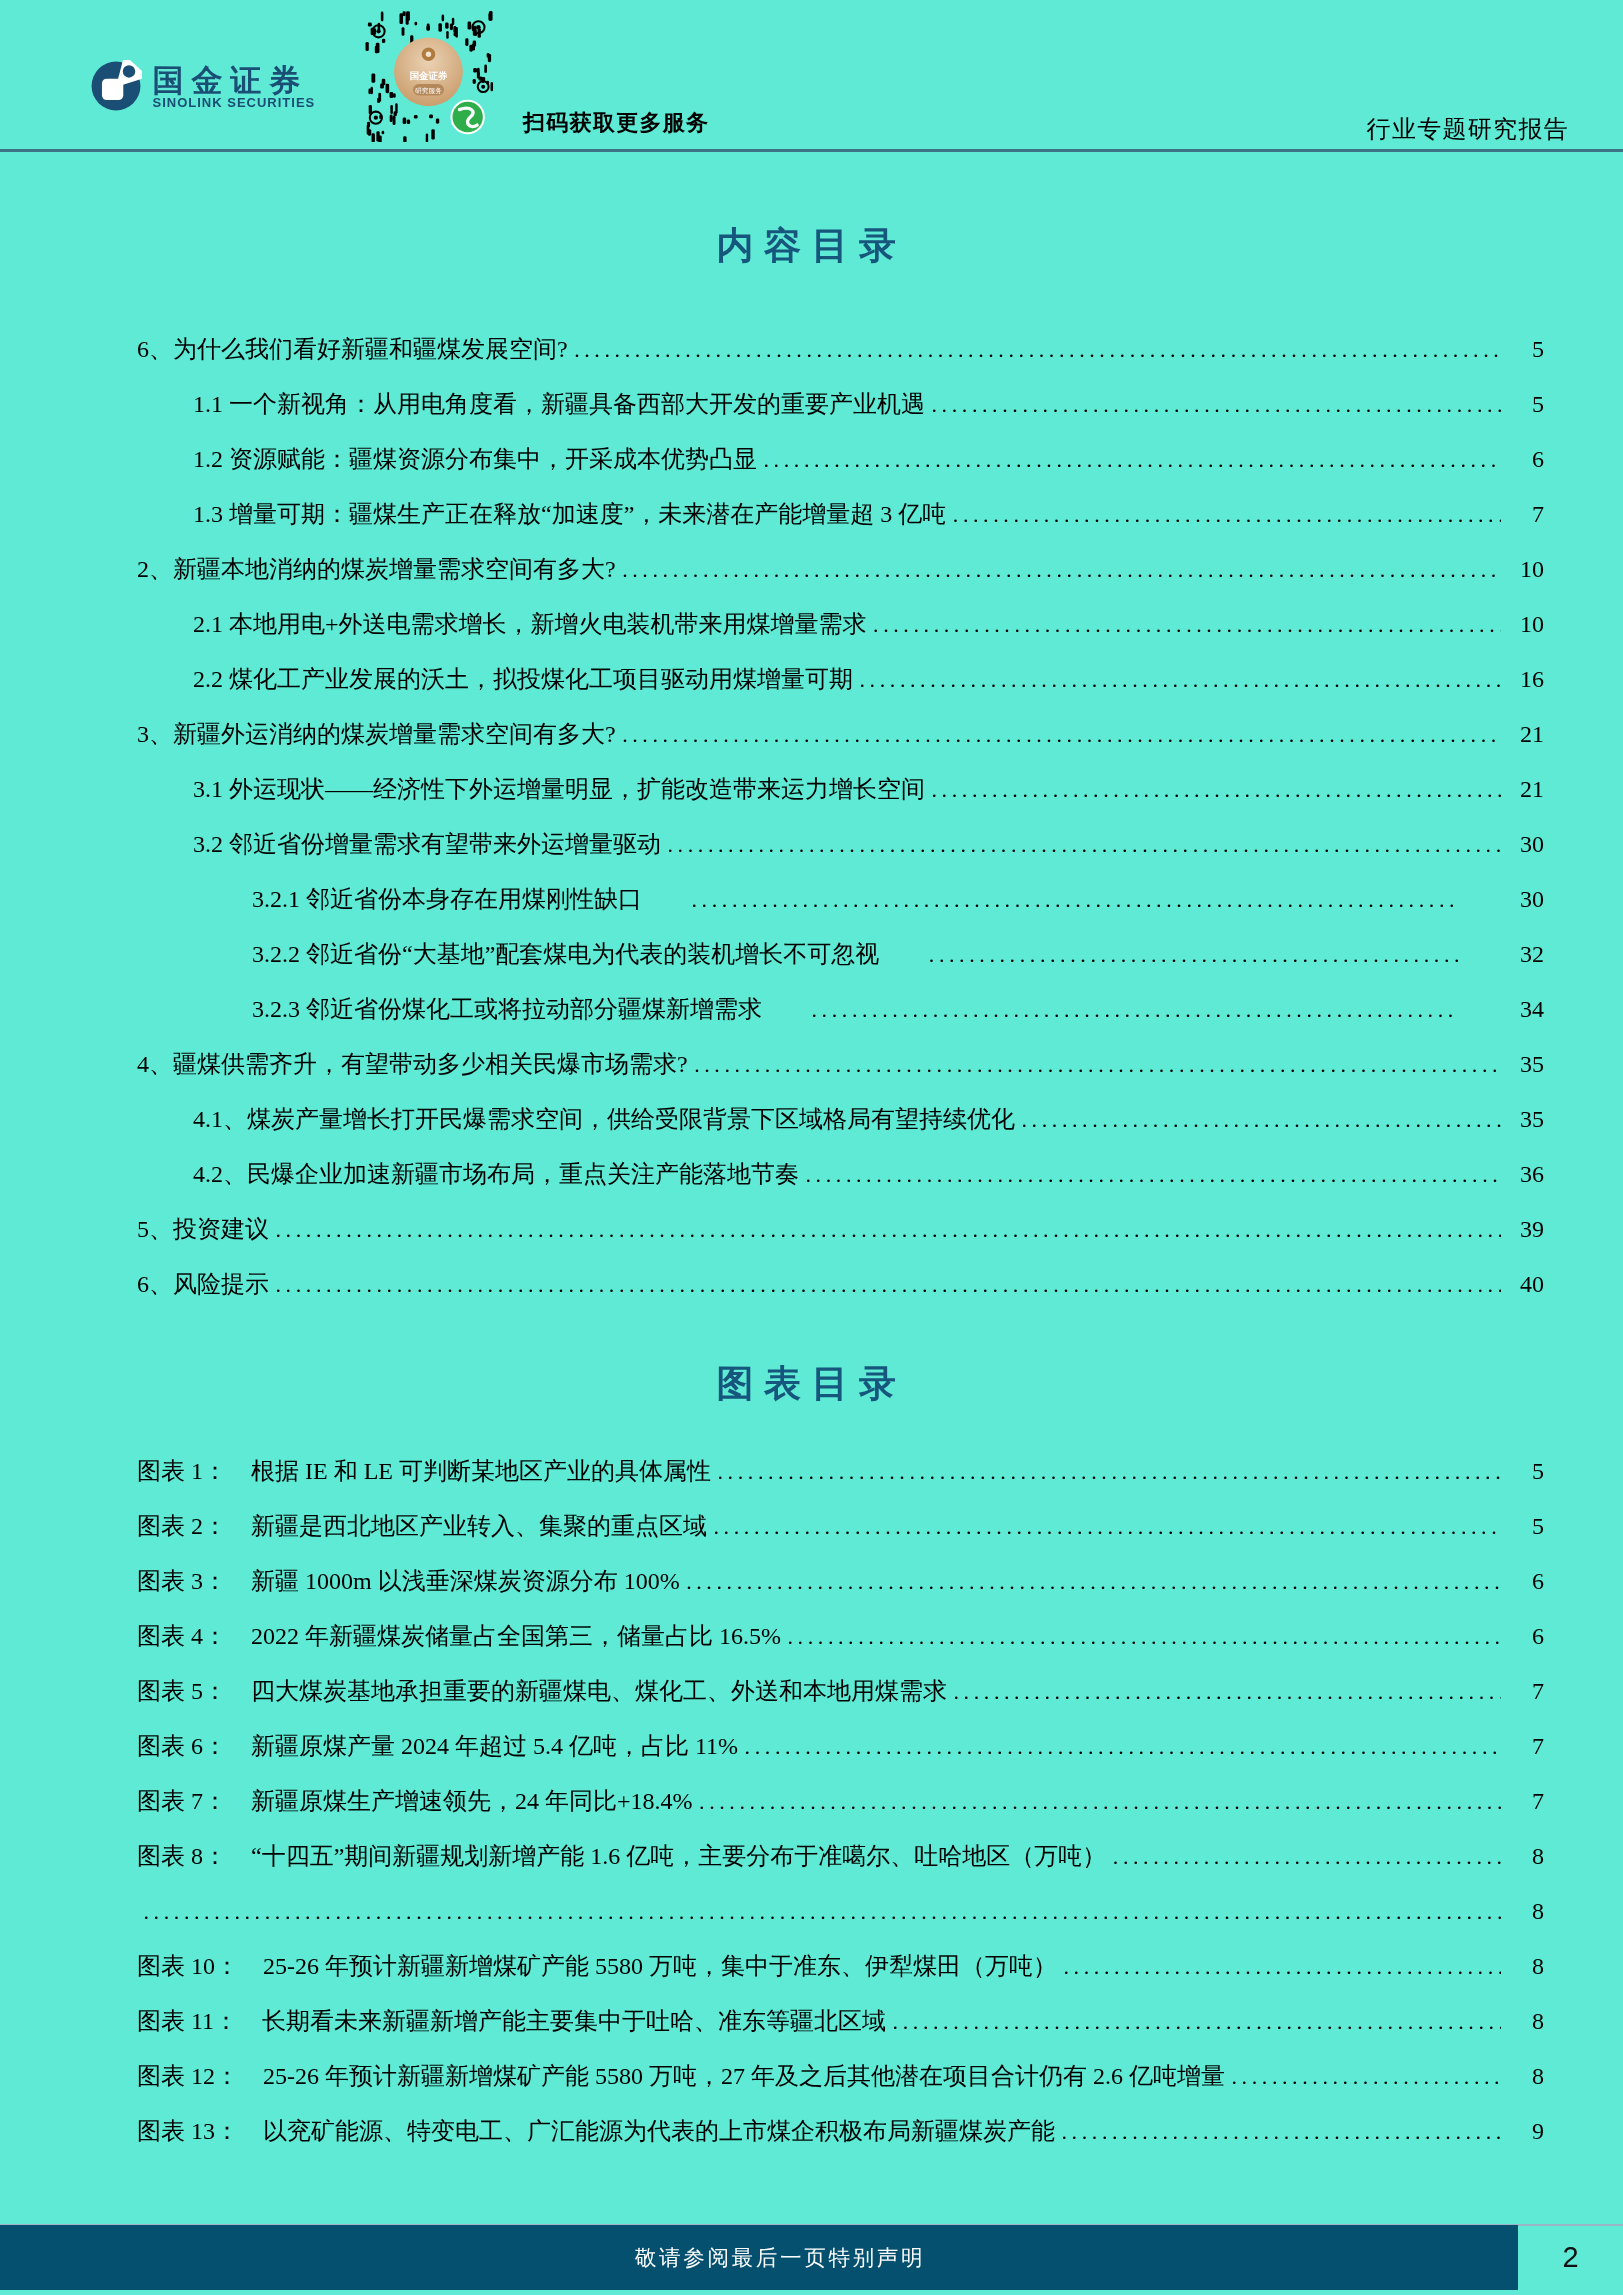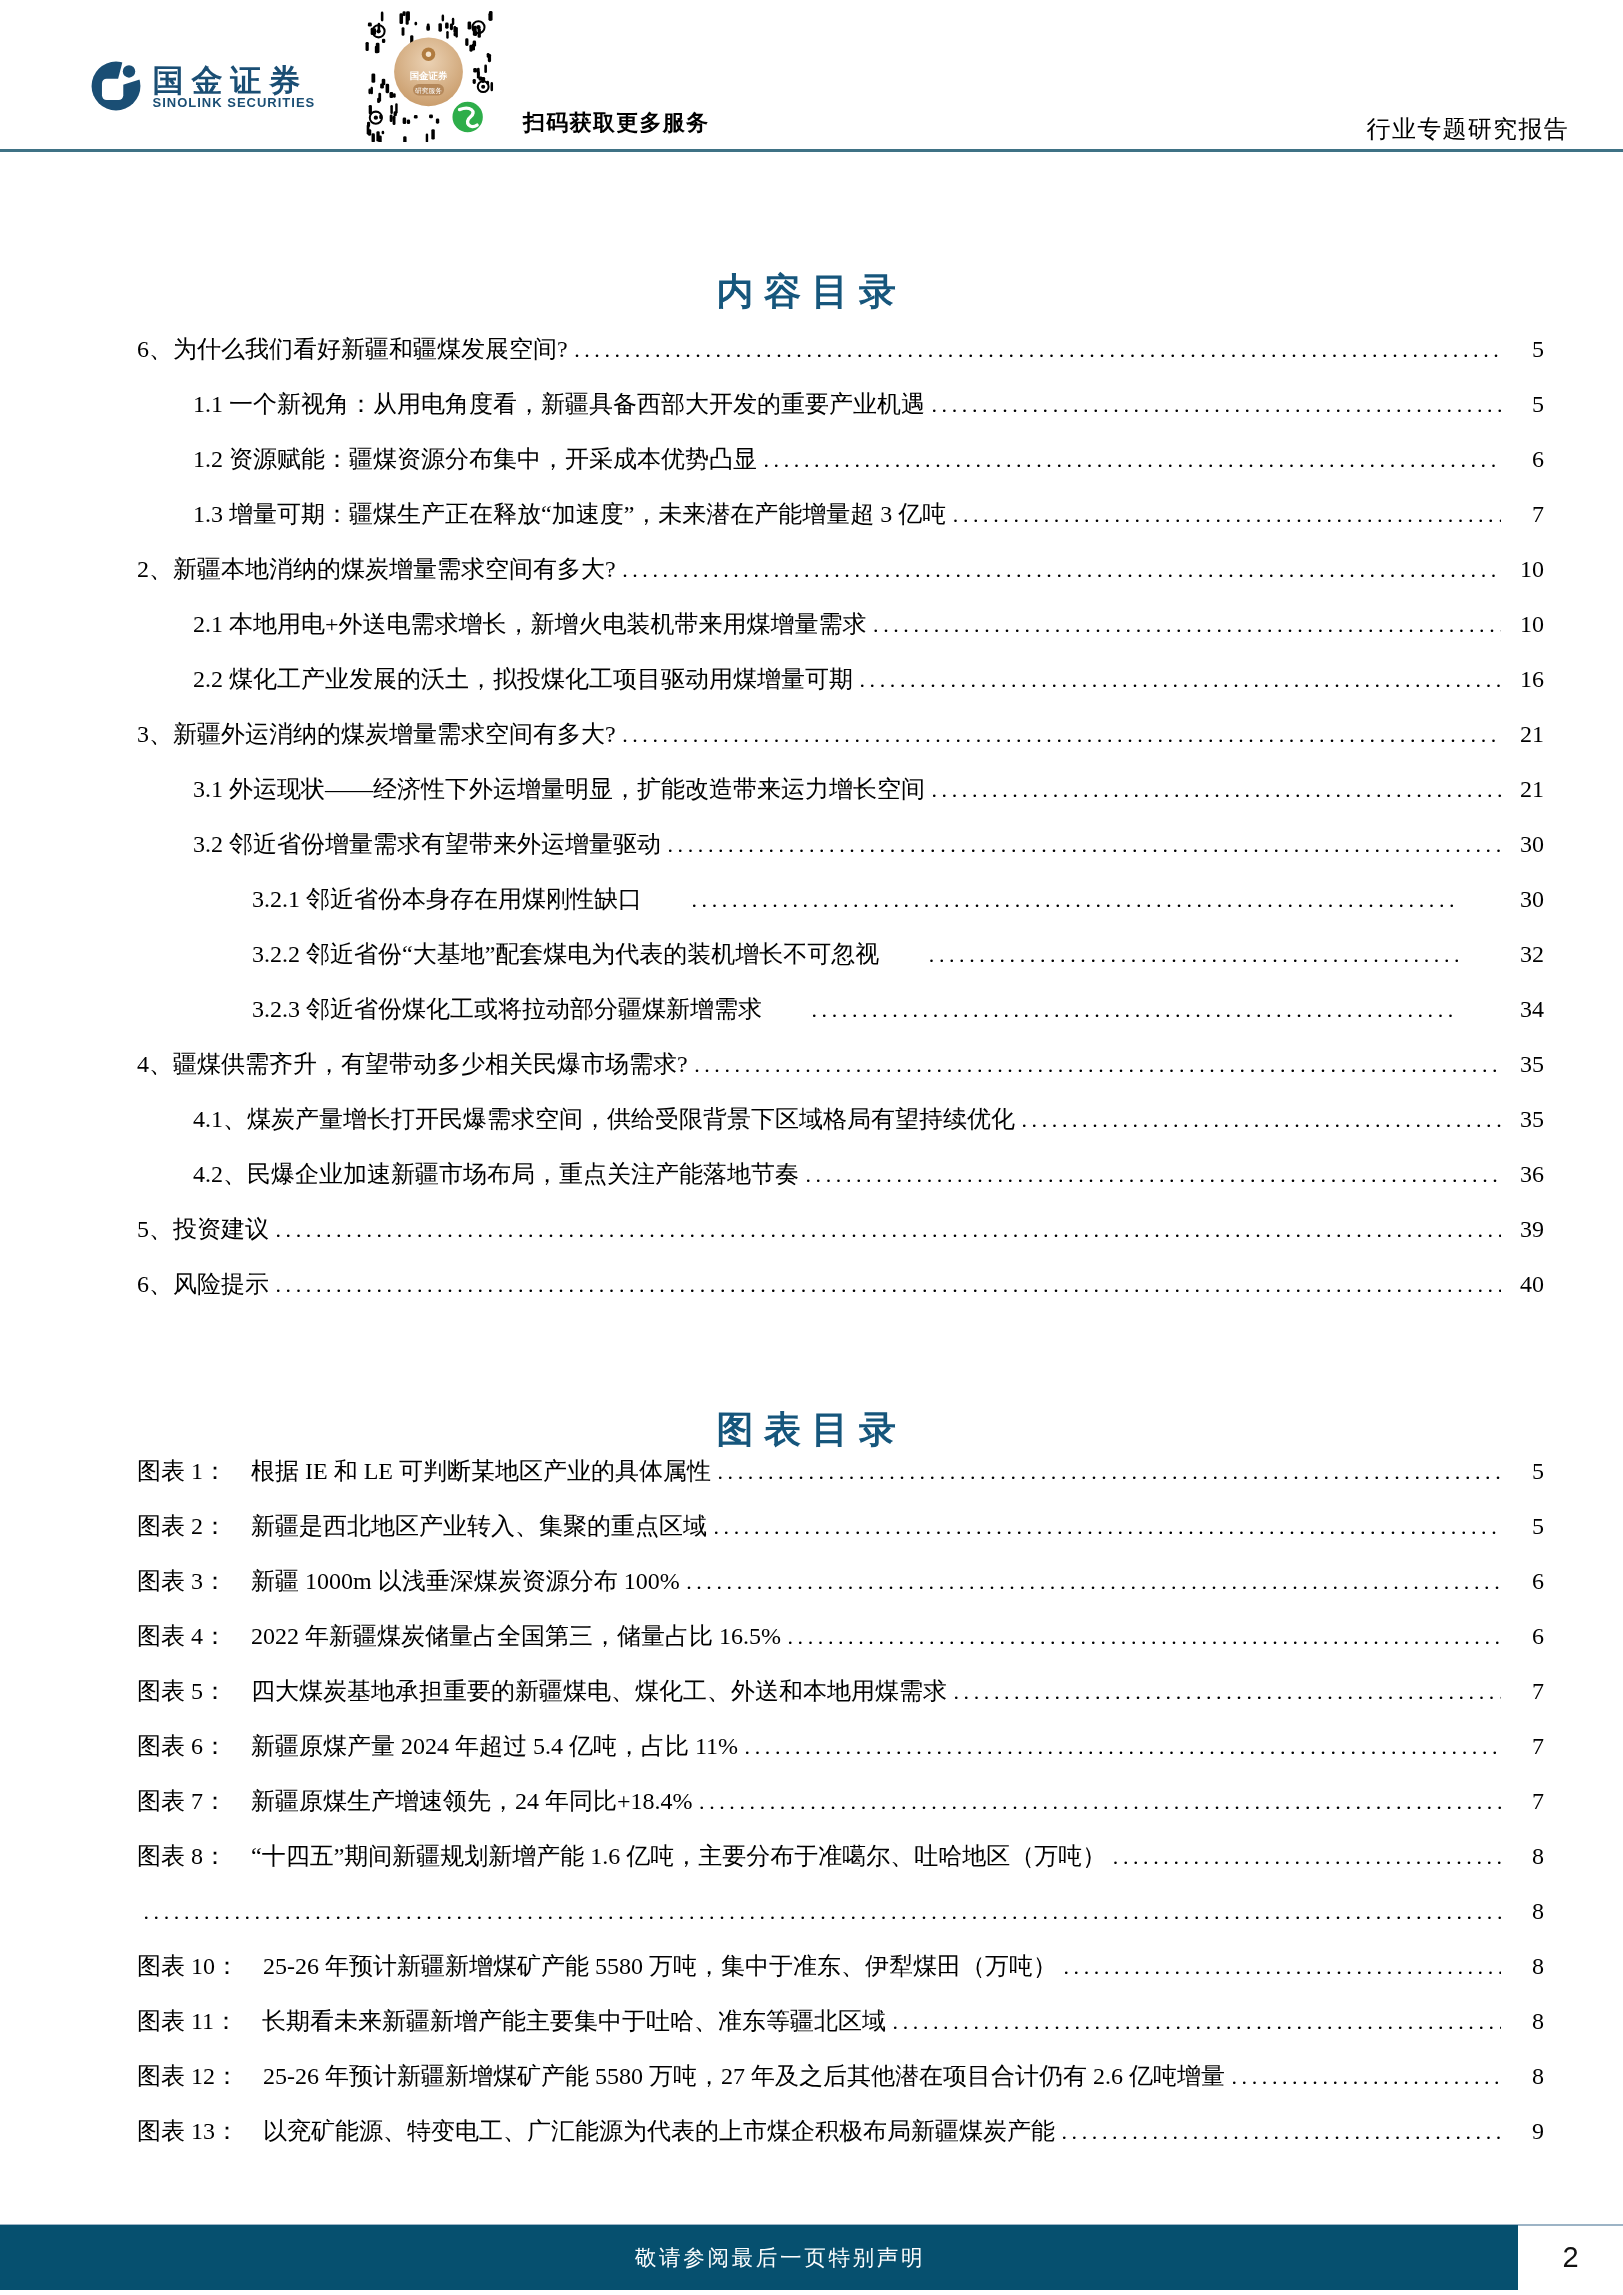--- a/index.html
+++ b/index.html
@@ -8,38 +8,38 @@
     --header-rule:#3F7285;
     --footer-bar:#06506F;
     --footer-line:#9DB4C6;
     --ink:#000000;
   }
   *{margin:0;padding:0;box-sizing:border-box;}
   html,body{background:#888;}
   .page{
     position:relative;
     width:1623px;height:2295px;
-    background:#ffffff;
+    background:#5eead4;
     font-family:"Liberation Serif","DejaVu Serif",serif;
     color:var(--ink);
     overflow:hidden;
     margin:0 auto;
   }
   
   .header{position:absolute;top:0;left:0;right:0;height:152px;}
   .header-rule{position:absolute;bottom:0;left:0;right:0;height:2.6px;background:var(--header-rule);}
   .brand{position:absolute;left:90px;top:60px;display:flex;gap:10.5px;align-items:center;}
   .brand-text{display:flex;flex-direction:column;line-height:1;}
   .brand-cn{font-family:"Liberation Sans","DejaVu Sans",sans-serif;font-weight:bold;font-size:31px;letter-spacing:7.9px;color:var(--brand);}
   .brand-en{font-family:"Liberation Sans","DejaVu Sans",sans-serif;font-weight:bold;font-size:13px;letter-spacing:1px;color:var(--brand);margin-top:0;}
   .qr-wrap{position:absolute;left:361px;top:6.5px;width:135px;height:135px;}
   .qr-caption{position:absolute;left:523px;top:108px;font-family:"Liberation Sans","DejaVu Sans",sans-serif;font-weight:bold;font-size:22px;letter-spacing:1.3px;}
   .report-type{position:absolute;right:54px;top:113px;font-size:24px;letter-spacing:1.3px;}
   
-  .toc-title{position:absolute;left:0;right:0;text-align:center;font-weight:bold;font-size:37px;color:var(--accent);letter-spacing:10.5px;line-height:1.2;margin-top:46px;}
+  .toc-title{position:absolute;left:0;right:0;text-align:center;font-weight:bold;font-size:37px;color:var(--accent);letter-spacing:10.5px;line-height:1.2;}
   #content-title{top:224px;}
   #figure-title{top:1362px;}
   .toc-list{position:absolute;left:137px;right:79px;}
   #content-toc{top:322px;}
   #figure-toc{top:1444px;}
   .toc-row{display:flex;align-items:baseline;line-height:55px;font-size:24px;}
   .toc-text{white-space:nowrap;}
   .lvl2{padding-left:56px;}
   .lvl3{padding-left:115px;gap:43px;}
   .toc-dots{flex:1;overflow:hidden;white-space:nowrap;letter-spacing:4.6px;padding:0 2.6px 0 6.5px;font-size:22px;}

